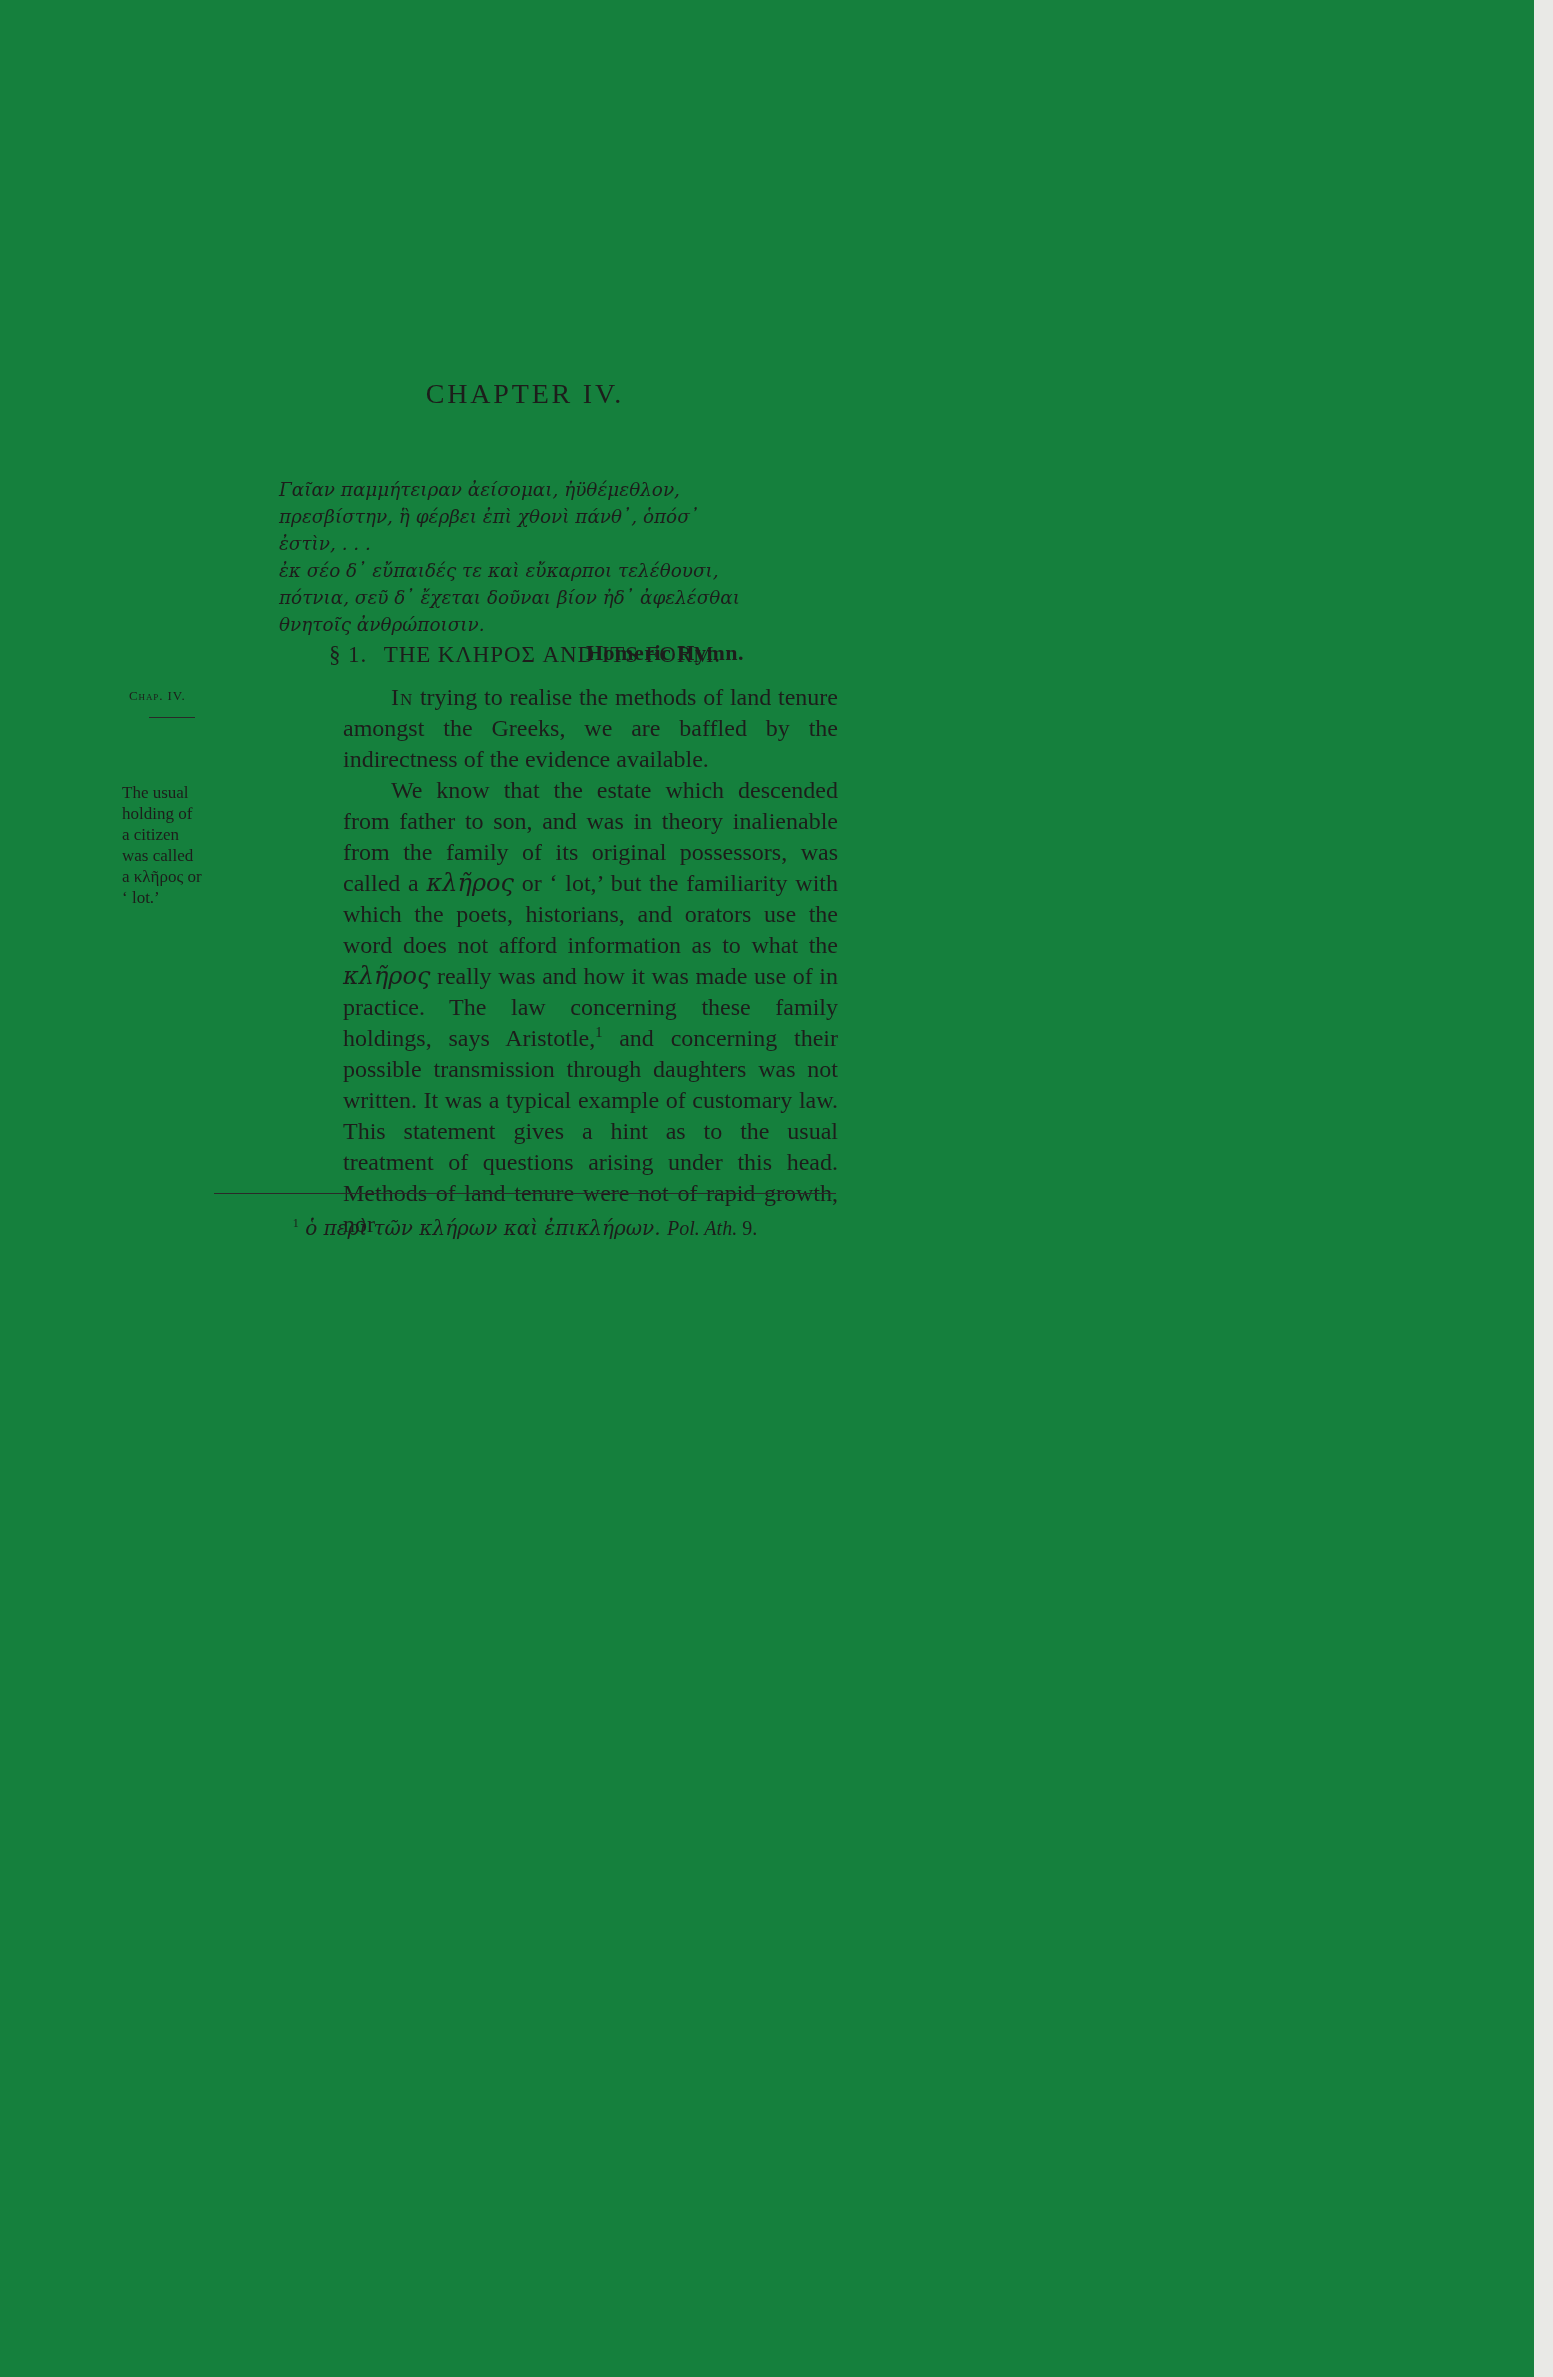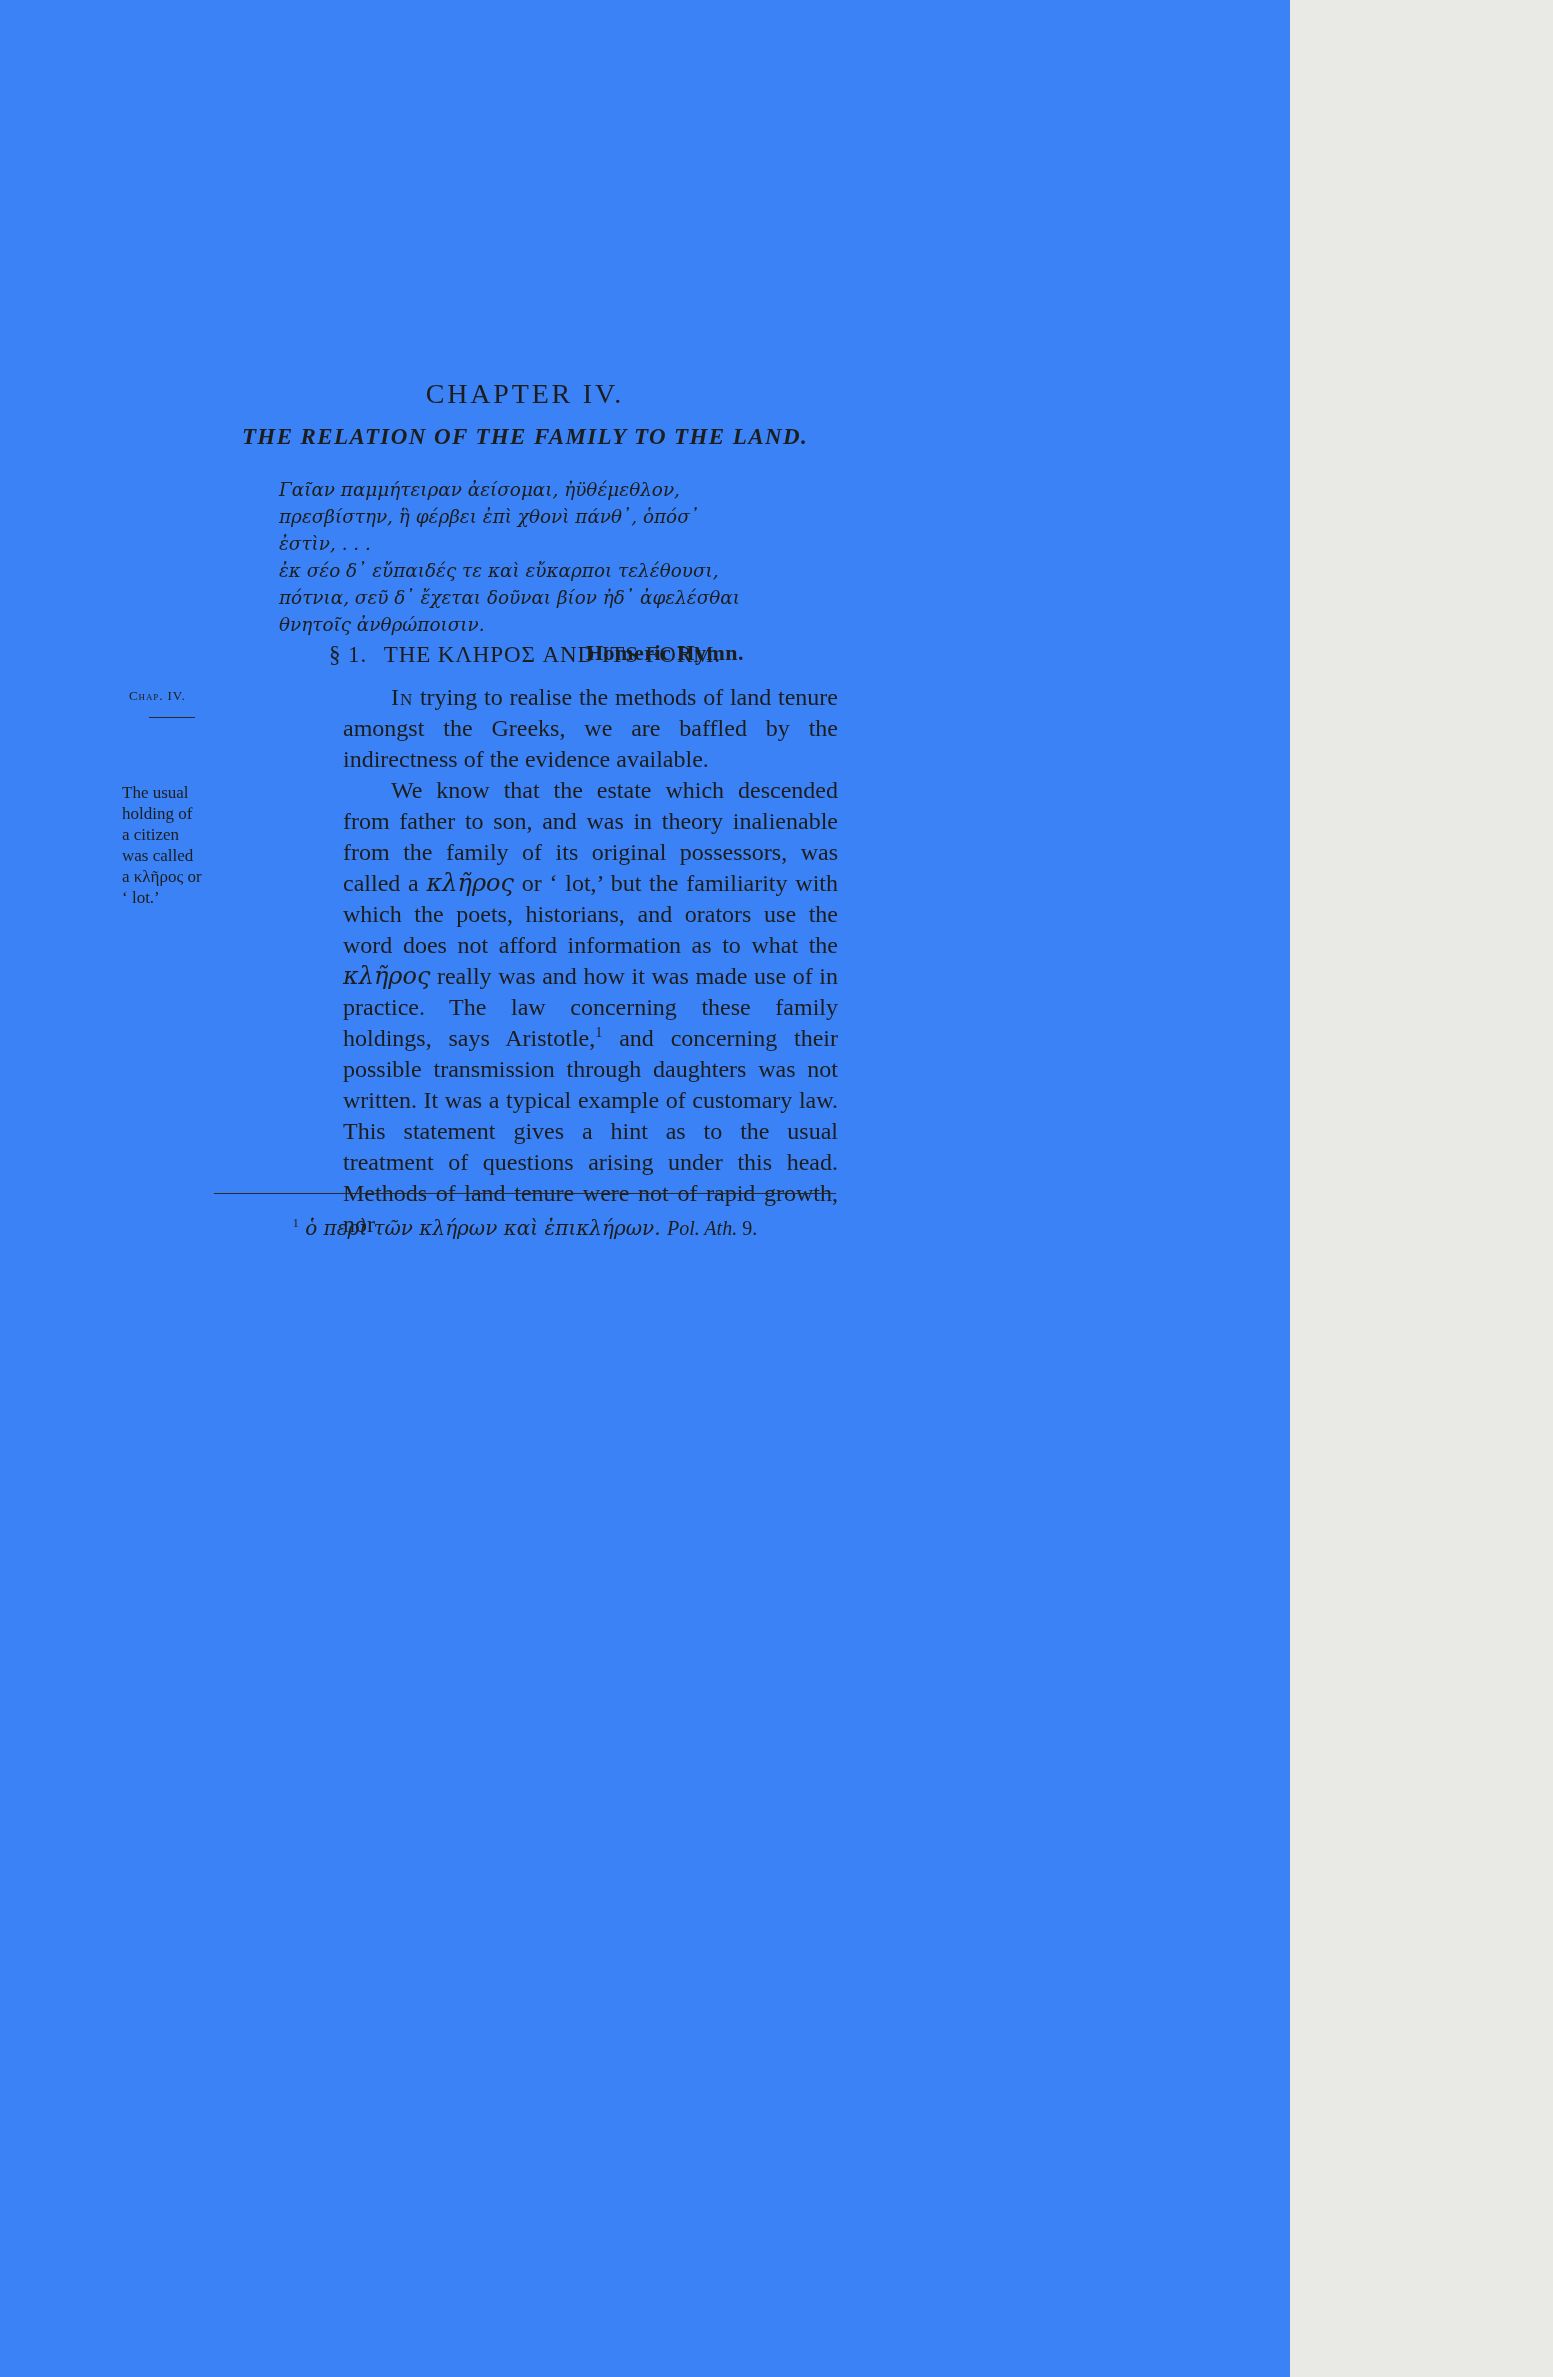--- a/index.html
+++ b/index.html
@@ -1,19 +1,19 @@
 <!DOCTYPE html>
 <html style="font-size:14.7px"><head>
 <meta charset="utf-8">
 <style>
   html,body{margin:0;padding:0;background:#e9e9e6;}
   .page{
     position:relative;
-    width:1290px;height:2377px;
-    background:#3b82f6;
+    width:1534px;height:2377px;
+    background:#15803d;
     font-family:"Liberation Serif","DejaVu Serif",serif;
     color:#1d1d1b;
     overflow:hidden;
   }
   .abs{position:absolute;}
   .measure{left:212px;width:626px;text-align:center;}
   .chapter-heading{top:378px;font-size:28px;letter-spacing:2.8px;}
   .subtitle{top:424px;font-size:23px;font-style:italic;font-weight:bold;letter-spacing:1.4px;}
   .epigraph{top:476px;left:279px;width:465px;font-size:18.4px;line-height:27px;}
   .epigraph .lines{font-style:italic;font-family:"DejaVu Serif","Liberation Serif",serif;}
@@ -34,21 +34,20 @@
   .footnote-rule{top:1193px;left:214px;width:622px;border:none;border-top:1.8px solid #2a2a28;margin:0;}
   .footnote{top:1214px;left:212px;width:626px;text-align:center;font-size:20px;line-height:28px;}
 </style>
 </head>
 <body>
 
 <div class="page">
 
   <div class="abs measure chapter-heading">CHAPTER IV.</div>
 
-  <div class="abs measure subtitle">THE RELATION OF THE FAMILY TO THE LAND.</div>
 
   <div class="abs epigraph">
     <div class="lines">
         <div>Γαῖαν παμμήτειραν ἀείσομαι, ἠϋθέμεθλον,</div>
         <div>πρεσβίστην, ἣ φέρβει ἐπὶ χθονὶ πάνθ᾽, ὁπόσ᾽ ἐστὶν, . . .</div>
         <div>ἐκ σέο δ᾽ εὔπαιδές τε καὶ εὔκαρποι τελέθουσι,</div>
         <div>πότνια, σεῦ δ᾽ ἔχεται δοῦναι βίον ἠδ᾽ ἀφελέσθαι</div>
         <div>θνητοῖς ἀνθρώποισιν.</div>
       </div>
     <div class="epigraph-attribution">Homeric Hymn.</div>

